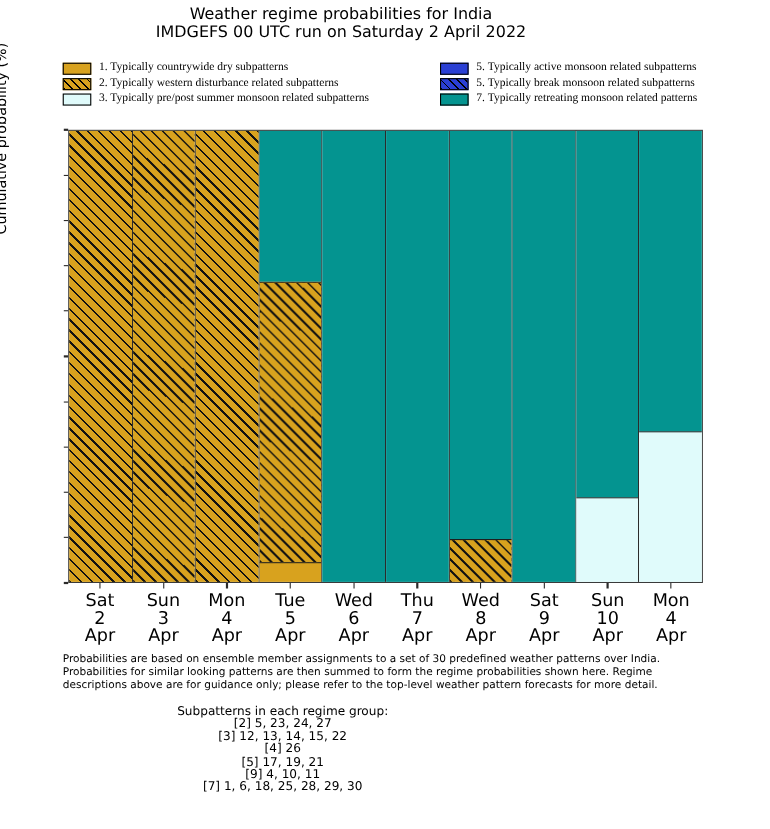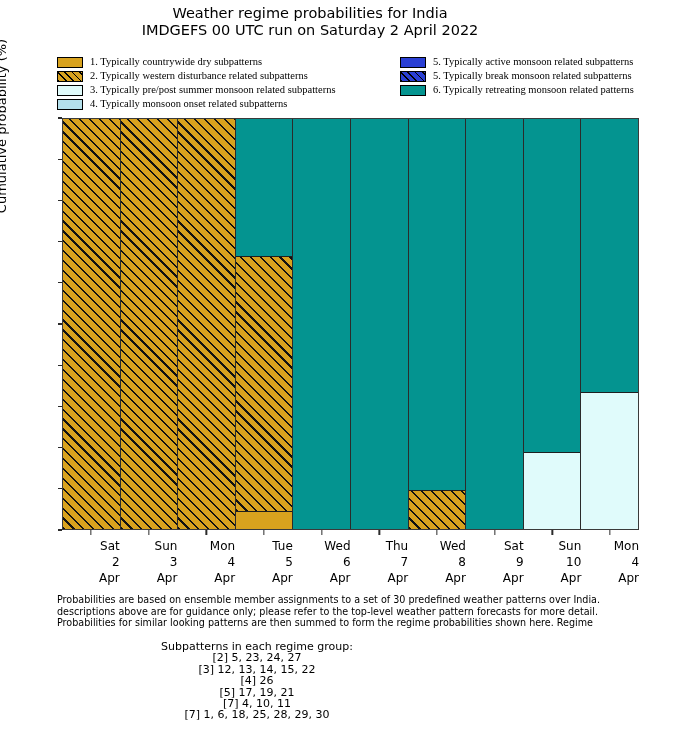--- a/index.html
+++ b/index.html
@@ -129,22 +129,22 @@
   .xtick-mark{
     position:absolute;left:50%;top:0;
     width:1.3px;height:5px;background:#2b2b2b;
     transform:translateX(-50%);
   }
   .xlabels{
     position:absolute;left:62px;top:538px;width:577px;
     display:flex;
   }
   .xlab-cell{
-    flex:1 1 0;text-align:right;
-    font-size:12px;line-height:16px;
+    flex:1 1 0;text-align:center;
+    font-size:16px;line-height:16px;
   }
   .xlab-cell span{display:block;}
 
   
   .footnote{
     position:absolute;left:57px;top:594px;width:590px;
     font-size:9.6px;line-height:11.6px;
   }
   .footnote p{margin:0;}
 
@@ -173,37 +173,33 @@
         <span class="legend-label">1. Typically countrywide dry subpatterns</span>
       </div>
       <div class="legend-row">
         <span class="swatch sw-hatch-gold"></span>
         <span class="legend-label">2. Typically western disturbance related subpatterns</span>
       </div>
       <div class="legend-row">
         <span class="swatch sw-pale-cyan"></span>
         <span class="legend-label">3. Typically pre/post summer monsoon related subpatterns</span>
       </div>
-      <div class="legend-row">
-        <span class="swatch sw-light-blue"></span>
-        <span class="legend-label">4. Typically monsoon onset related subpatterns</span>
-      </div>
     </div>
     <div class="legend-col right">
       <div class="legend-row">
         <span class="swatch sw-blue"></span>
         <span class="legend-label">5. Typically active monsoon related subpatterns</span>
       </div>
       <div class="legend-row">
         <span class="swatch sw-hatch-blue"></span>
         <span class="legend-label">5. Typically break monsoon related subpatterns</span>
       </div>
       <div class="legend-row">
         <span class="swatch sw-teal"></span>
-        <span class="legend-label">6. Typically retreating monsoon related patterns</span>
+        <span class="legend-label">7. Typically retreating monsoon related patterns</span>
       </div>
     </div>
   </div>
 
   <div class="ylabel">Cumulative probability (%)</div>
 
   <div class="yticks-wrap" id="yticks">
       <div class="ytick-mark" style="top: 411.35px;"></div>
       <div class="ytick-mark" style="top: 370.15px;"></div>
       <div class="ytick-mark" style="top: 328.95px;"></div>
@@ -338,29 +334,29 @@
       </div>
       <div class="xlab-cell">
         <span>Mon</span>
         <span>4</span>
         <span>Apr</span>
       </div>
     </div>
 
   <div class="footnote">
     <p>Probabilities are based on ensemble member assignments to a set of 30 predefined weather patterns over India.</p>
+    <p>Probabilities for similar looking patterns are then summed to form the regime probabilities shown here. Regime</p>
     <p>descriptions above are for guidance only; please refer to the top-level weather pattern forecasts for more detail.</p>
-    <p>Probabilities for similar looking patterns are then summed to form the regime probabilities shown here. Regime</p>
   </div>
 
   <div class="subpatterns">
     <p class="sp-head">Subpatterns in each regime group:</p>
     <div id="sp-rows">
         <p class="sp-row">[2] 5, 23, 24, 27</p>
         <p class="sp-row">[3] 12, 13, 14, 15, 22</p>
         <p class="sp-row">[4] 26</p>
         <p class="sp-row">[5] 17, 19, 21</p>
-        <p class="sp-row">[7] 4, 10, 11</p>
+        <p class="sp-row">[9] 4, 10, 11</p>
         <p class="sp-row">[7] 1, 6, 18, 25, 28, 29, 30</p>
       </div>
   </div>
 
 </div>
 
 </body></html>

